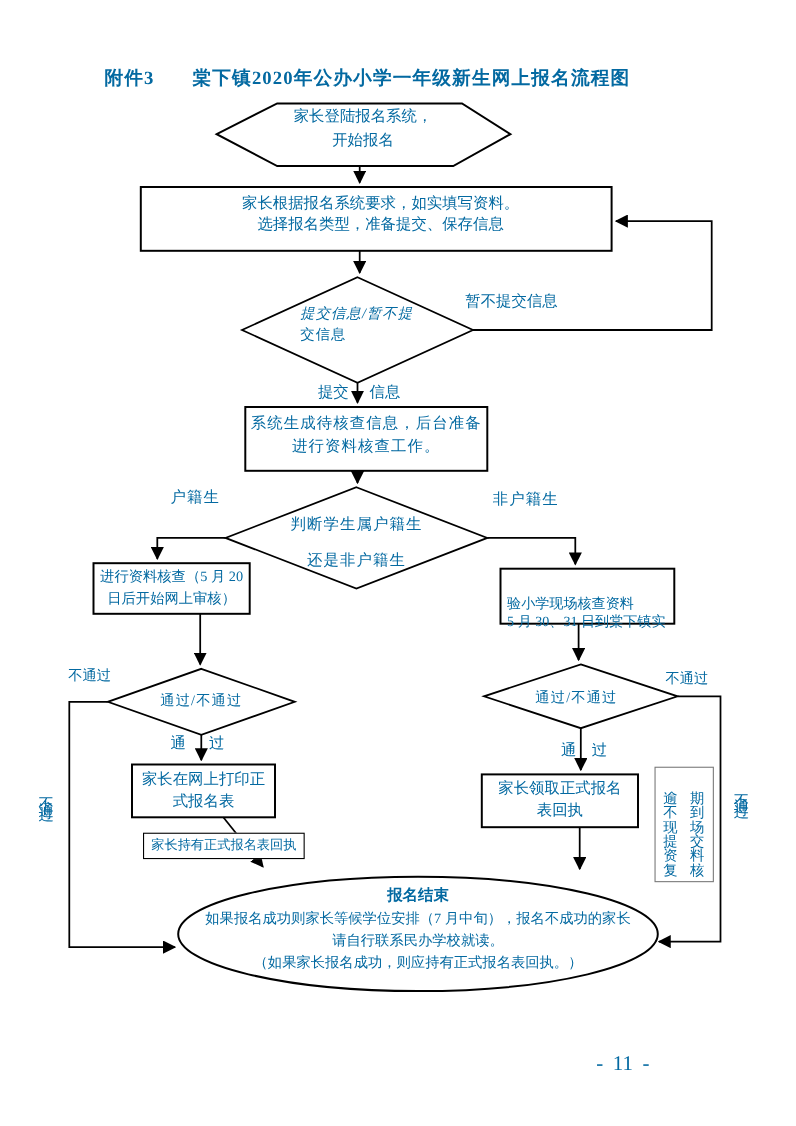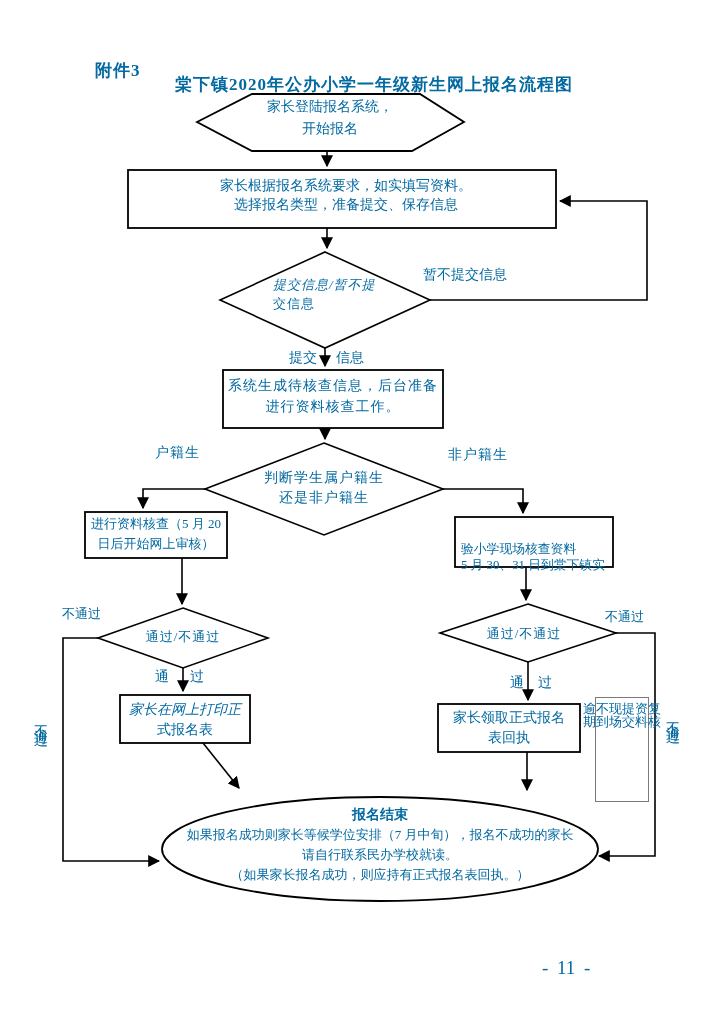--- a/index.html
+++ b/index.html
@@ -18,21 +18,21 @@
   .ls1 { letter-spacing:1px; }
   .vert { writing-mode:vertical-rl; letter-spacing:4px; font-size:14px; }
   .note {
     position:absolute; left:130px; top:757px; width:147px; height:24px;
     border:1px solid #000; box-sizing:border-box; text-align:center;
     font-size:12px; line-height:21px; background:#fff;
   }
   .overdue {
     position:absolute; left:595px; top:697px; width:54px; height:105px;
     border:1px solid #7a7a7a; box-sizing:border-box;
-    display:flex; flex-direction:row; justify-content:center;
+    display:flex; flex-direction:column; justify-content:flex-end;
     padding:4px 7px; font-size:13px;
   }
   .orow { word-spacing:8px; line-height:1; }
 </style>
 </head>
 <body>
 
 <div class="page">
 
   <svg class="layer" width="724" height="1024" viewBox="0 0 724 1024">
@@ -66,61 +66,64 @@
     <line x1="526" y1="567" x2="526" y2="600" stroke="#000" stroke-width="1.6" marker-end="url(#ah)"></line>
     <line x1="183" y1="668" x2="183" y2="691" stroke="#000" stroke-width="1.6" marker-end="url(#ah)"></line>
     <polyline points="98,638 63,638 63,861 159,861" fill="none" stroke="#000" stroke-width="1.6" marker-end="url(#ah)"></polyline>
     <line x1="203" y1="743" x2="239" y2="788" stroke="#000" stroke-width="1.6" marker-end="url(#ah)"></line>
     <line x1="528" y1="662" x2="528" y2="700" stroke="#000" stroke-width="1.6" marker-end="url(#ah)"></line>
     <line x1="527" y1="752" x2="527" y2="790" stroke="#000" stroke-width="1.6" marker-end="url(#ah)"></line>
     <polyline points="616,633 655,633 655,856 599,856" fill="none" stroke="#000" stroke-width="1.6" marker-end="url(#ah)"></polyline>
   </svg>
 
   <div class="t hdr" style="left:95px; top:60px;">附件3</div>
-  <div class="t hdr" style="left:175px; top:74px;text-align:right;">棠下镇2020年公办小学一年级新生网上报名流程图</div>
+  <div class="t hdr" style="left:175px; top:60px;text-align:right;">棠下镇2020年公办小学一年级新生网上报名流程图</div>
 
   <div class="t c" style="left:330px; top:98px;">家长登陆报名系统，</div>
   <div class="t c" style="left:330px; top:120px;">开始报名</div>
 
   <div class="t c" style="left:346px; top:196px;">选择报名类型，准备提交、保存信息</div>
   <div class="t c" style="left:346px; top:177px;">家长根据报名系统要求，如实填写资料。</div>
 
   <div class="t f13 ls1" style="left:273px; top:277px;font-style:italic;">提交信息/暂不提</div>
   <div class="t f13 ls1" style="left:273px; top:296px;">交信息</div>
   <div class="t" style="left:423px; top:266px;">暂不提交信息</div>
   <div class="t" style="left:289px; top:349px;">提交</div>
   <div class="t" style="left:336px; top:349px;">信息</div>
 
   <div class="t c ls1" style="left:333px; top:377px;">系统生成待核查信息，后台准备</div>
   <div class="t c ls1" style="left:333px; top:398px;">进行资料核查工作。</div>
 
   <div class="t c ls1" style="left:324px; top:469px;">判断学生属户籍生</div>
-  <div class="t c ls1" style="left:324px; top:489px;">还是非户籍生</div>
+  <div class="t c ls1" style="left:324px; top:502px;">还是非户籍生</div>
   <div class="t ls1" style="left:155px; top:444px;">户籍生</div>
   <div class="t ls1" style="left:448px; top:446px;">非户籍生</div>
 
   <div class="t c f13" style="left:156px; top:516px;">进行资料核查（5 月 20</div>
   <div class="t c f13" style="left:156px; top:536px;">日后开始网上审核）</div>
 
   <div class="t f128" style="left:461px; top:522px;margin-top:36px;">5 月 30、31 日到棠下镇实</div>
   <div class="t f128" style="left:461px; top:542px;">验小学现场核查资料</div>
 
   <div class="t c f13 ls1" style="left:183px; top:629px;">通过/不通过</div>
   <div class="t f13" style="left:62px; top:606px;">不通过</div>
   <div class="t" style="left:155px; top:668px;">通</div>
   <div class="t" style="left:190px; top:668px;">过</div>
 
   <div class="t c f13 ls1" style="left:524px; top:626px;">通过/不通过</div>
   <div class="t f13" style="left:605px; top:609px;">不通过</div>
   <div class="t" style="left:510px; top:674px;">通</div>
   <div class="t" style="left:538px; top:674px;">过</div>
 
-  <div class="t c" style="left:185px; top:701px;font-style:italic;">家长在网上打印正</div>
+  <div class="t c" style="left:185px; top:701px;">家长在网上打印正</div>
   <div class="t c" style="left:185px; top:721px;">式报名表</div>
 
+  <div class="note">
+    <span>家长持有正式报名表回执</span>
+  </div>
 
   <div class="t c" style="left:509px; top:709px;">家长领取正式报名</div>
   <div class="t c" style="left:509px; top:729px;">表回执</div>
 
   <div class="overdue">
     <div class="orow">逾 期</div>
     <div class="orow">不 到</div>
     <div class="orow">现 场</div>
     <div class="orow">提 交</div>
     <div class="orow">资 料</div>

